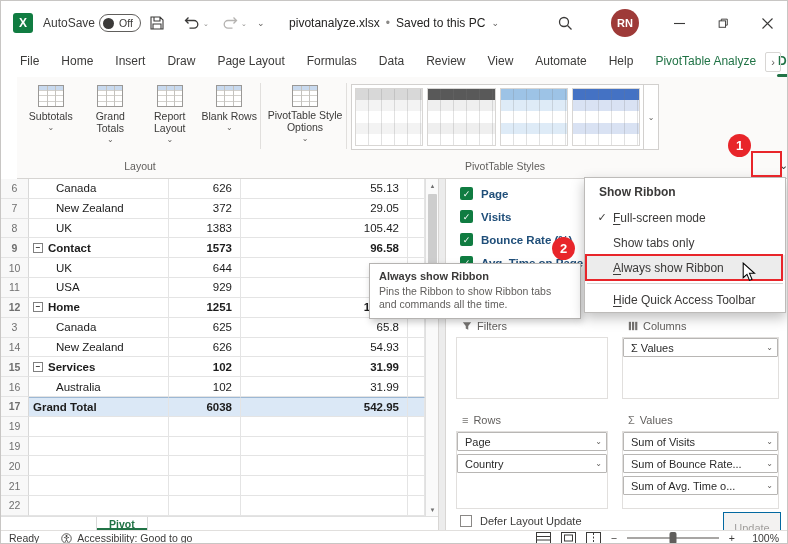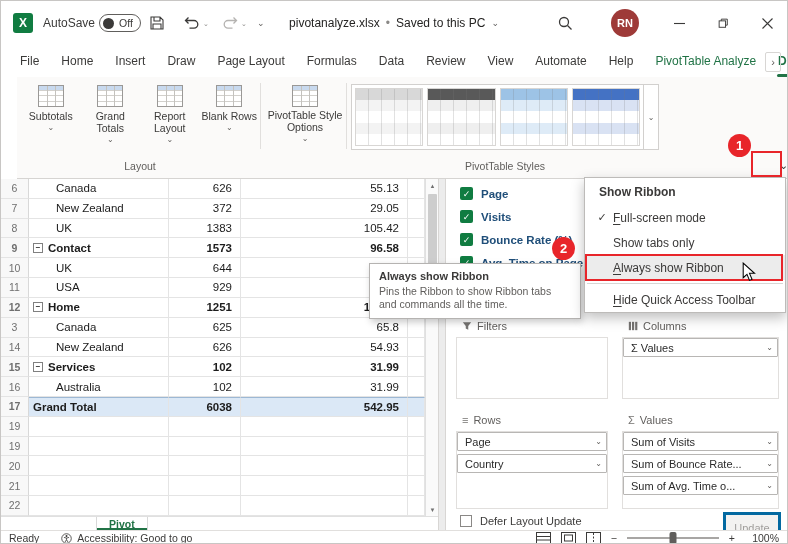--- a/index.html
+++ b/index.html
@@ -78,21 +78,21 @@
 .fcheck{width:13px;height:13px;background:#107C41;border-radius:2px;color:#fff;font-size:9px;display:flex;align-items:center;justify-content:center;flex:none}
 .flabel{font-size:11.5px;font-weight:700;color:#1f4e79;white-space:nowrap}
 .area-label{position:absolute;font-size:11px;color:#605e5c;display:flex;align-items:center;gap:5px}
 .abox{position:absolute;border:1px solid #e1dfdd;background:#fff;padding:0}
 .pill{height:19px;border:1px solid #b8b6b4;background:#fff;display:flex;align-items:center;justify-content:space-between;padding:0 4px 0 7px;font-size:11px;color:#2b2b2b;margin-bottom:3px;border-radius:1px}
 .pchev{font-size:8px;color:#605e5c}
 .glyph-icon{font-size:11px;color:#767472}
 .deferbar{position:absolute;left:0;top:332px;width:100%;height:19px;display:flex;align-items:center}
 .defer-check{width:12px;height:12px;border:1px solid #8a8886;margin-left:14px;background:#fff;flex:none}
 .defer-label{font-size:11px;color:#3b3a39;margin-left:8px}
-.update-btn{position:absolute;right:8px;top:1px;width:58px;height:32px;border:3px solid #0369a1;background:#f3f2f1;color:#a19f9d;font-size:11px;display:flex;align-items:center;justify-content:center}
+.update-btn{position:absolute;right:8px;top:1px;width:58px;height:32px;border:1px solid #0369a1;background:#f3f2f1;color:#a19f9d;font-size:11px;display:flex;align-items:center;justify-content:center}
 
 
 .ribbon-menu{position:absolute;left:583px;top:176px;width:202px;background:#fff;border:1px solid #bdbbb9;box-shadow:0 5px 12px rgba(0,0,0,.25);z-index:40;}
 .menu-header{padding:7px 14px 6px;font-size:12px;font-weight:700;color:#3b3a39}
 .menu-item{height:25px;display:flex;align-items:center;font-size:12px;color:#3b3a39}
 .menu-item.hl{background:#ececec}
 .mcheck{width:22px;margin-left:6px;text-align:center;font-size:11px;flex:none}
 .mlabel u{text-underline-offset:1.5px}
 .menu-sep{height:1px;background:#d8d6d4;margin:3px 2px}
 .tooltip{position:absolute;left:368px;top:262px;width:212px;background:#fff;border:1px solid #b5b3b1;box-shadow:2px 3px 7px rgba(0,0,0,.22);z-index:35;padding:6px 9px 7px}

